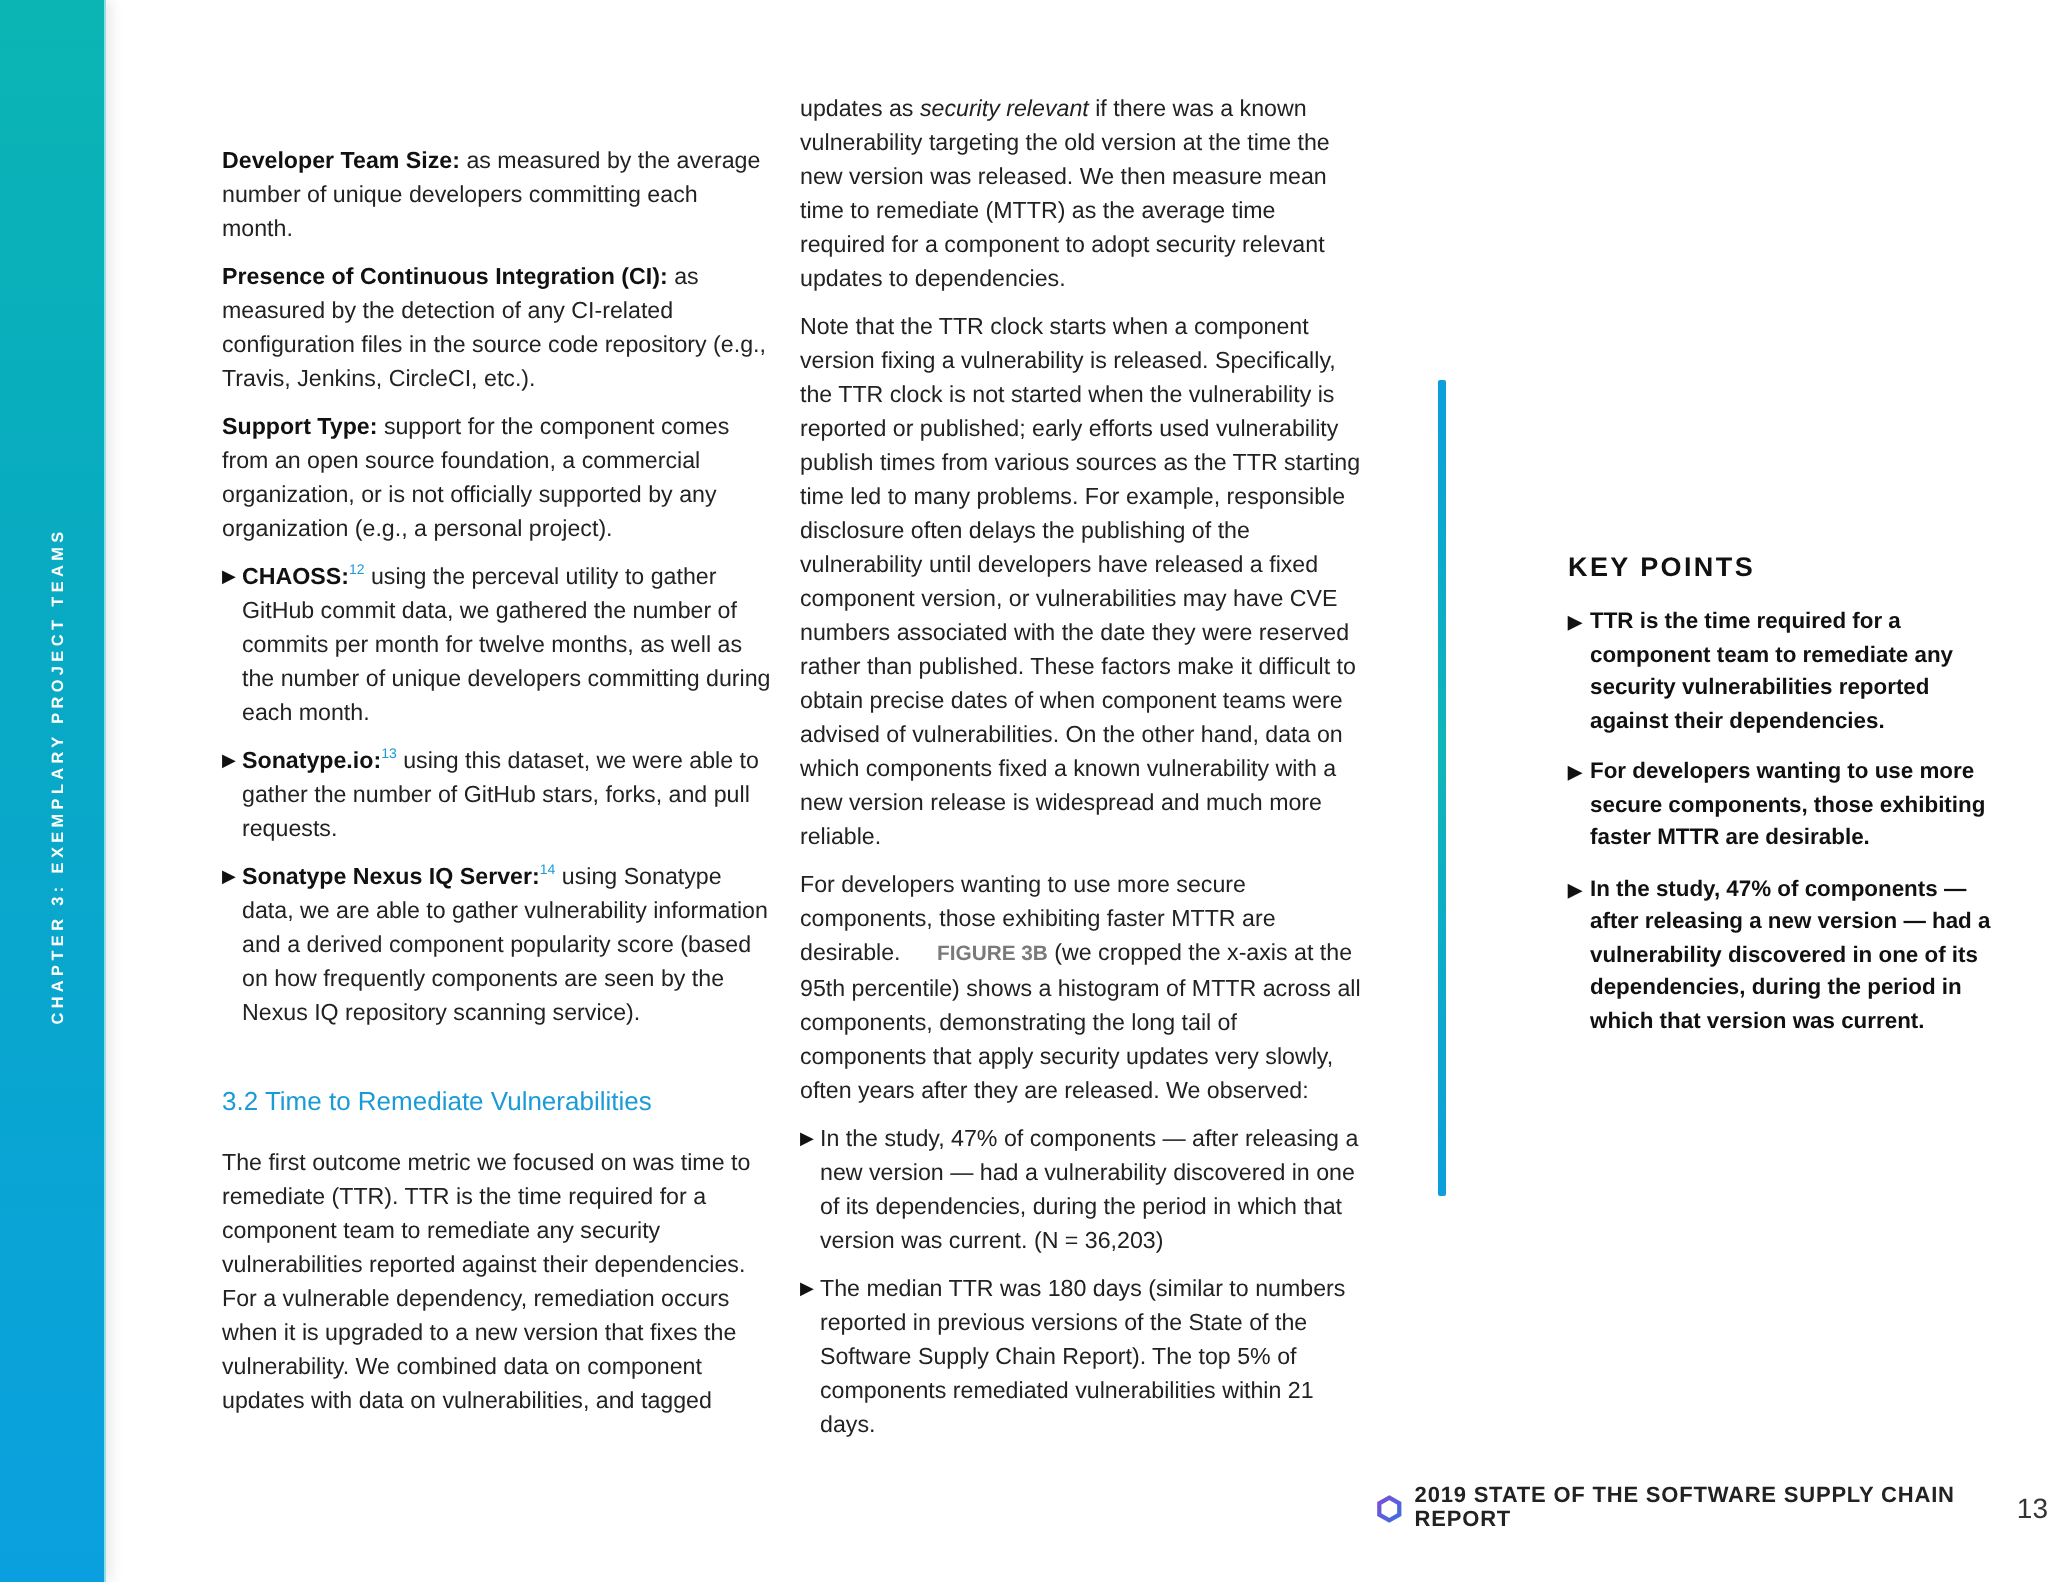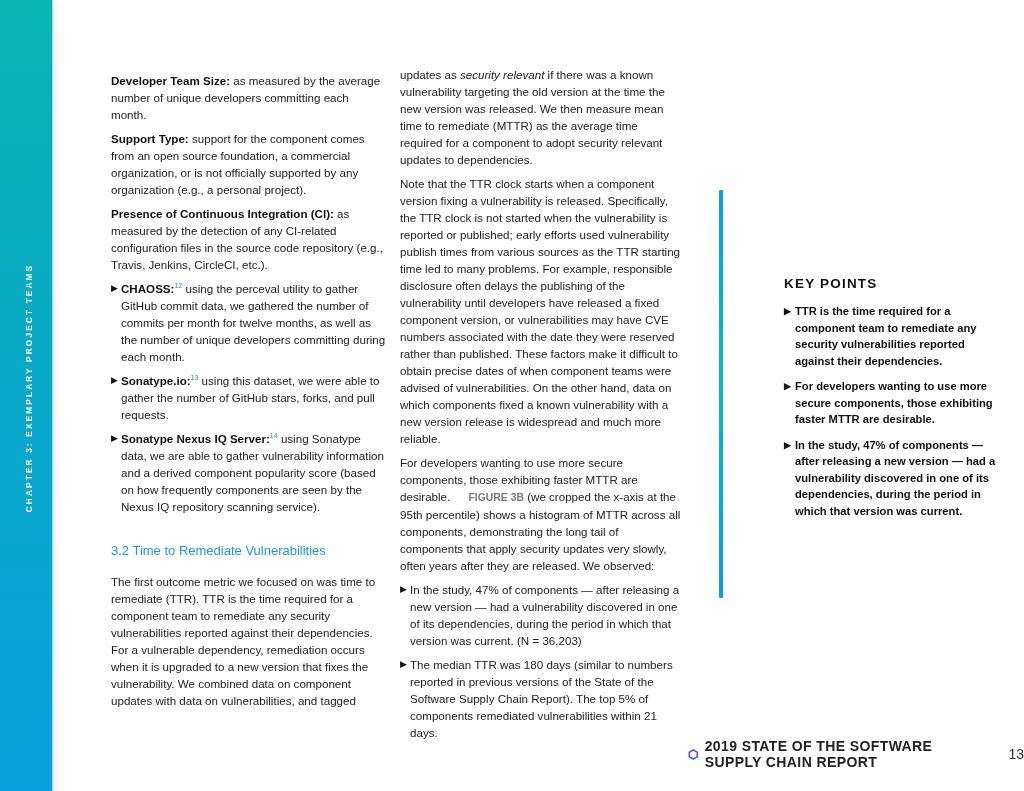--- a/index.html
+++ b/index.html
@@ -21,21 +21,21 @@
   .chapter-label {
     position: absolute; left: 29px; top: 388px;
     transform: translate(-50%, -50%) rotate(-90deg);
     white-space: nowrap;
     color: #ffffff; font-size: 8.2px; font-weight: bold; letter-spacing: 2.2px;
   }
   .col {
     position: absolute; font-size: 11.6px; line-height: 17px; color: #222;
   }
   .col-left { left: 111px; top: 72px; width: 275px; }
-  .col-mid { left: 400px; top: 66px; width: 282px; }
+  .col-mid { left: 400px; top: 46px; width: 282px; }
   .col p { margin: 0 0 7px 0; }
   .col p.gap { }
   .col b { font-weight: bold; color: #111; }
   .col i { font-style: italic; }
   .sup { font-size: 7px; vertical-align: super; line-height: 0; color: #1a9bd7; }
   .bullet { position: relative; padding-left: 10px; margin: 0 0 7px 0; }
   .bullet .tri {
     position: absolute; left: 0; top: 0; font-size: 9px; color: #111;
   }
   .section-heading {
@@ -57,38 +57,38 @@
     position: relative; padding-left: 11px; font-size: 11.2px; line-height: 16.5px;
     font-weight: bold; color: #111; margin: 0 0 9px 0;
   }
   .kp-item .tri { position: absolute; left: 0; top: 0; font-size: 9px; }
   .footer {
     position: absolute; left: 688px; top: 744px; height: 20px;
     display: flex; align-items: center;
   }
   .footer .logo { width: 15px; height: 15px; margin-right: 6px; }
   .footer .title {
-    font-size: 14px; font-weight: bold; letter-spacing: 0.4px; color: #222;
+    font-size: 11px; font-weight: bold; letter-spacing: 0.4px; color: #222;
   }
   .footer .page {
     font-size: 14px; color: #333; margin-left: 16px;
   }
 </style>
 </head>
 <body>
 
 <div class="sidebar">
   <div class="edge"></div>
   <div class="chapter-label">CHAPTER 3: EXEMPLARY PROJECT TEAMS</div>
 </div>
 
 <div class="col col-left">
   <p><b>Developer Team Size:</b><span> as measured by the average number of unique developers committing each month.</span></p>
+  <p><b>Presence of Continuous Integration (CI):</b><span> as measured by the detection of any CI-related configuration files in the source code repository (e.g., Travis, Jenkins, CircleCI, etc.).</span></p>
   <p><b>Support Type:</b><span> support for the component comes from an open source foundation, a commercial organization, or is not officially supported by any organization (e.g., a personal project).</span></p>
-  <p><b>Presence of Continuous Integration (CI):</b><span> as measured by the detection of any CI-related configuration files in the source code repository (e.g., Travis, Jenkins, CircleCI, etc.).</span></p>
 
 
   <div class="bullet">
     <span class="tri">▶</span>
     <b>CHAOSS:</b><span class="sup">12</span><span> using the perceval utility to gather GitHub commit data, we gathered the number of commits per month for twelve months, as well as the number of unique developers committing during each month.</span>
   </div>
   <div class="bullet">
     <span class="tri">▶</span>
     <b>Sonatype.io:</b><span class="sup">13</span><span> using this dataset, we were able to gather the number of GitHub stars, forks, and pull requests.</span>
   </div>

